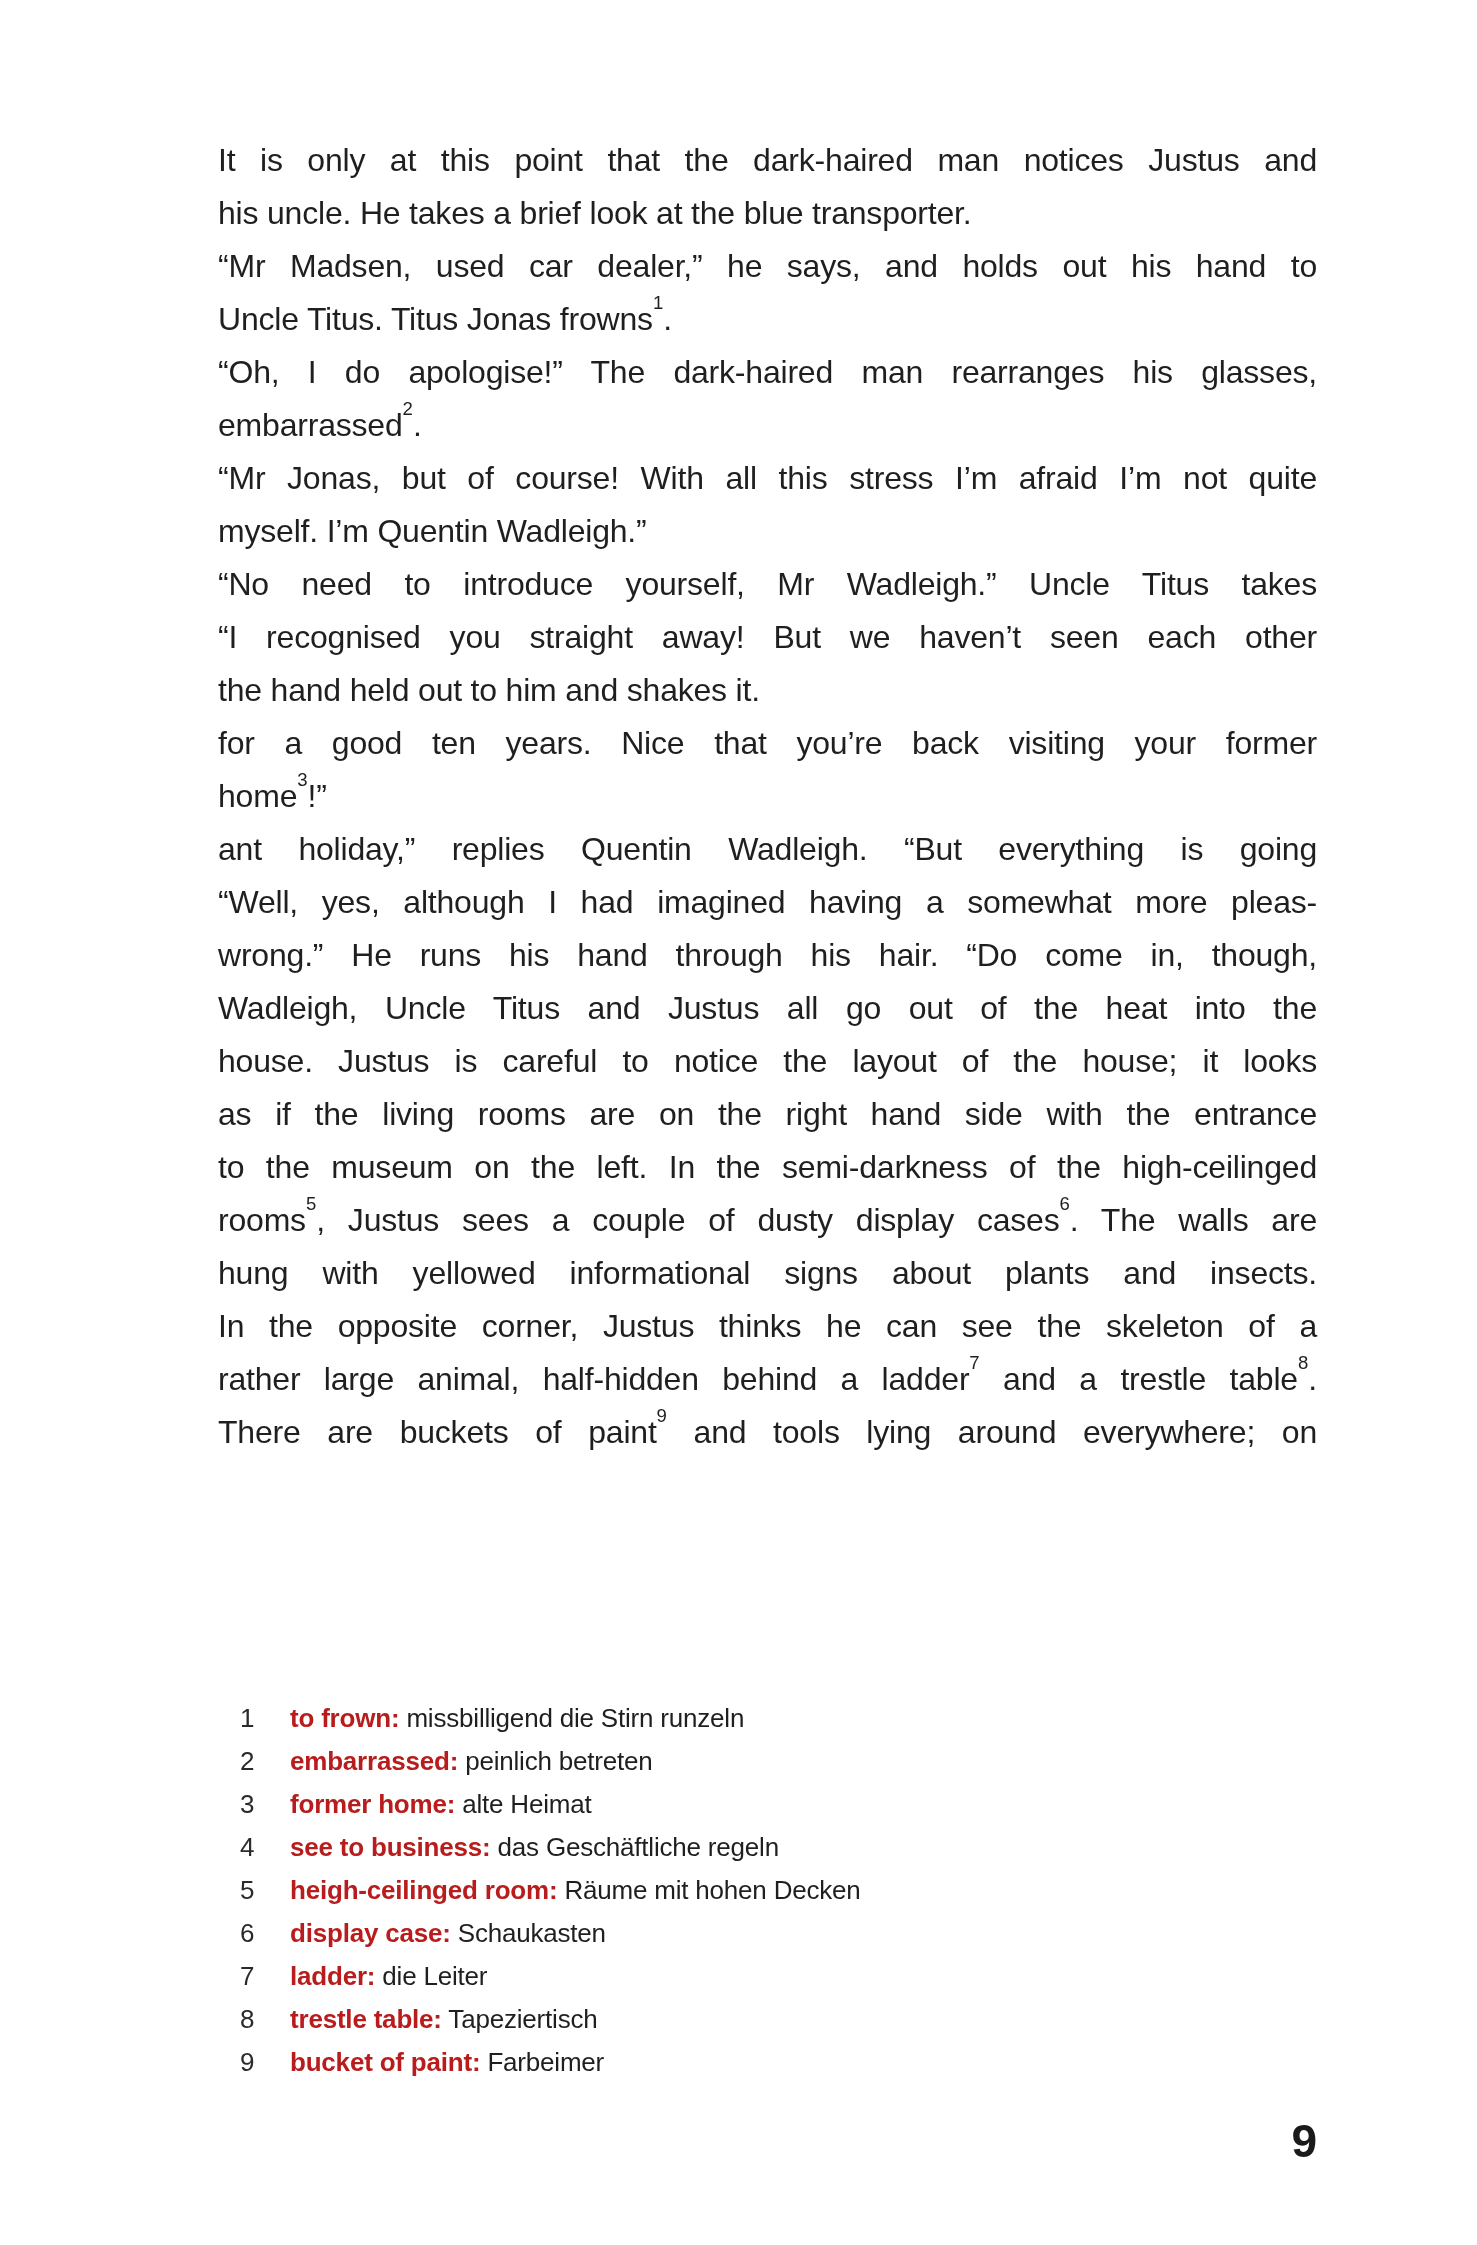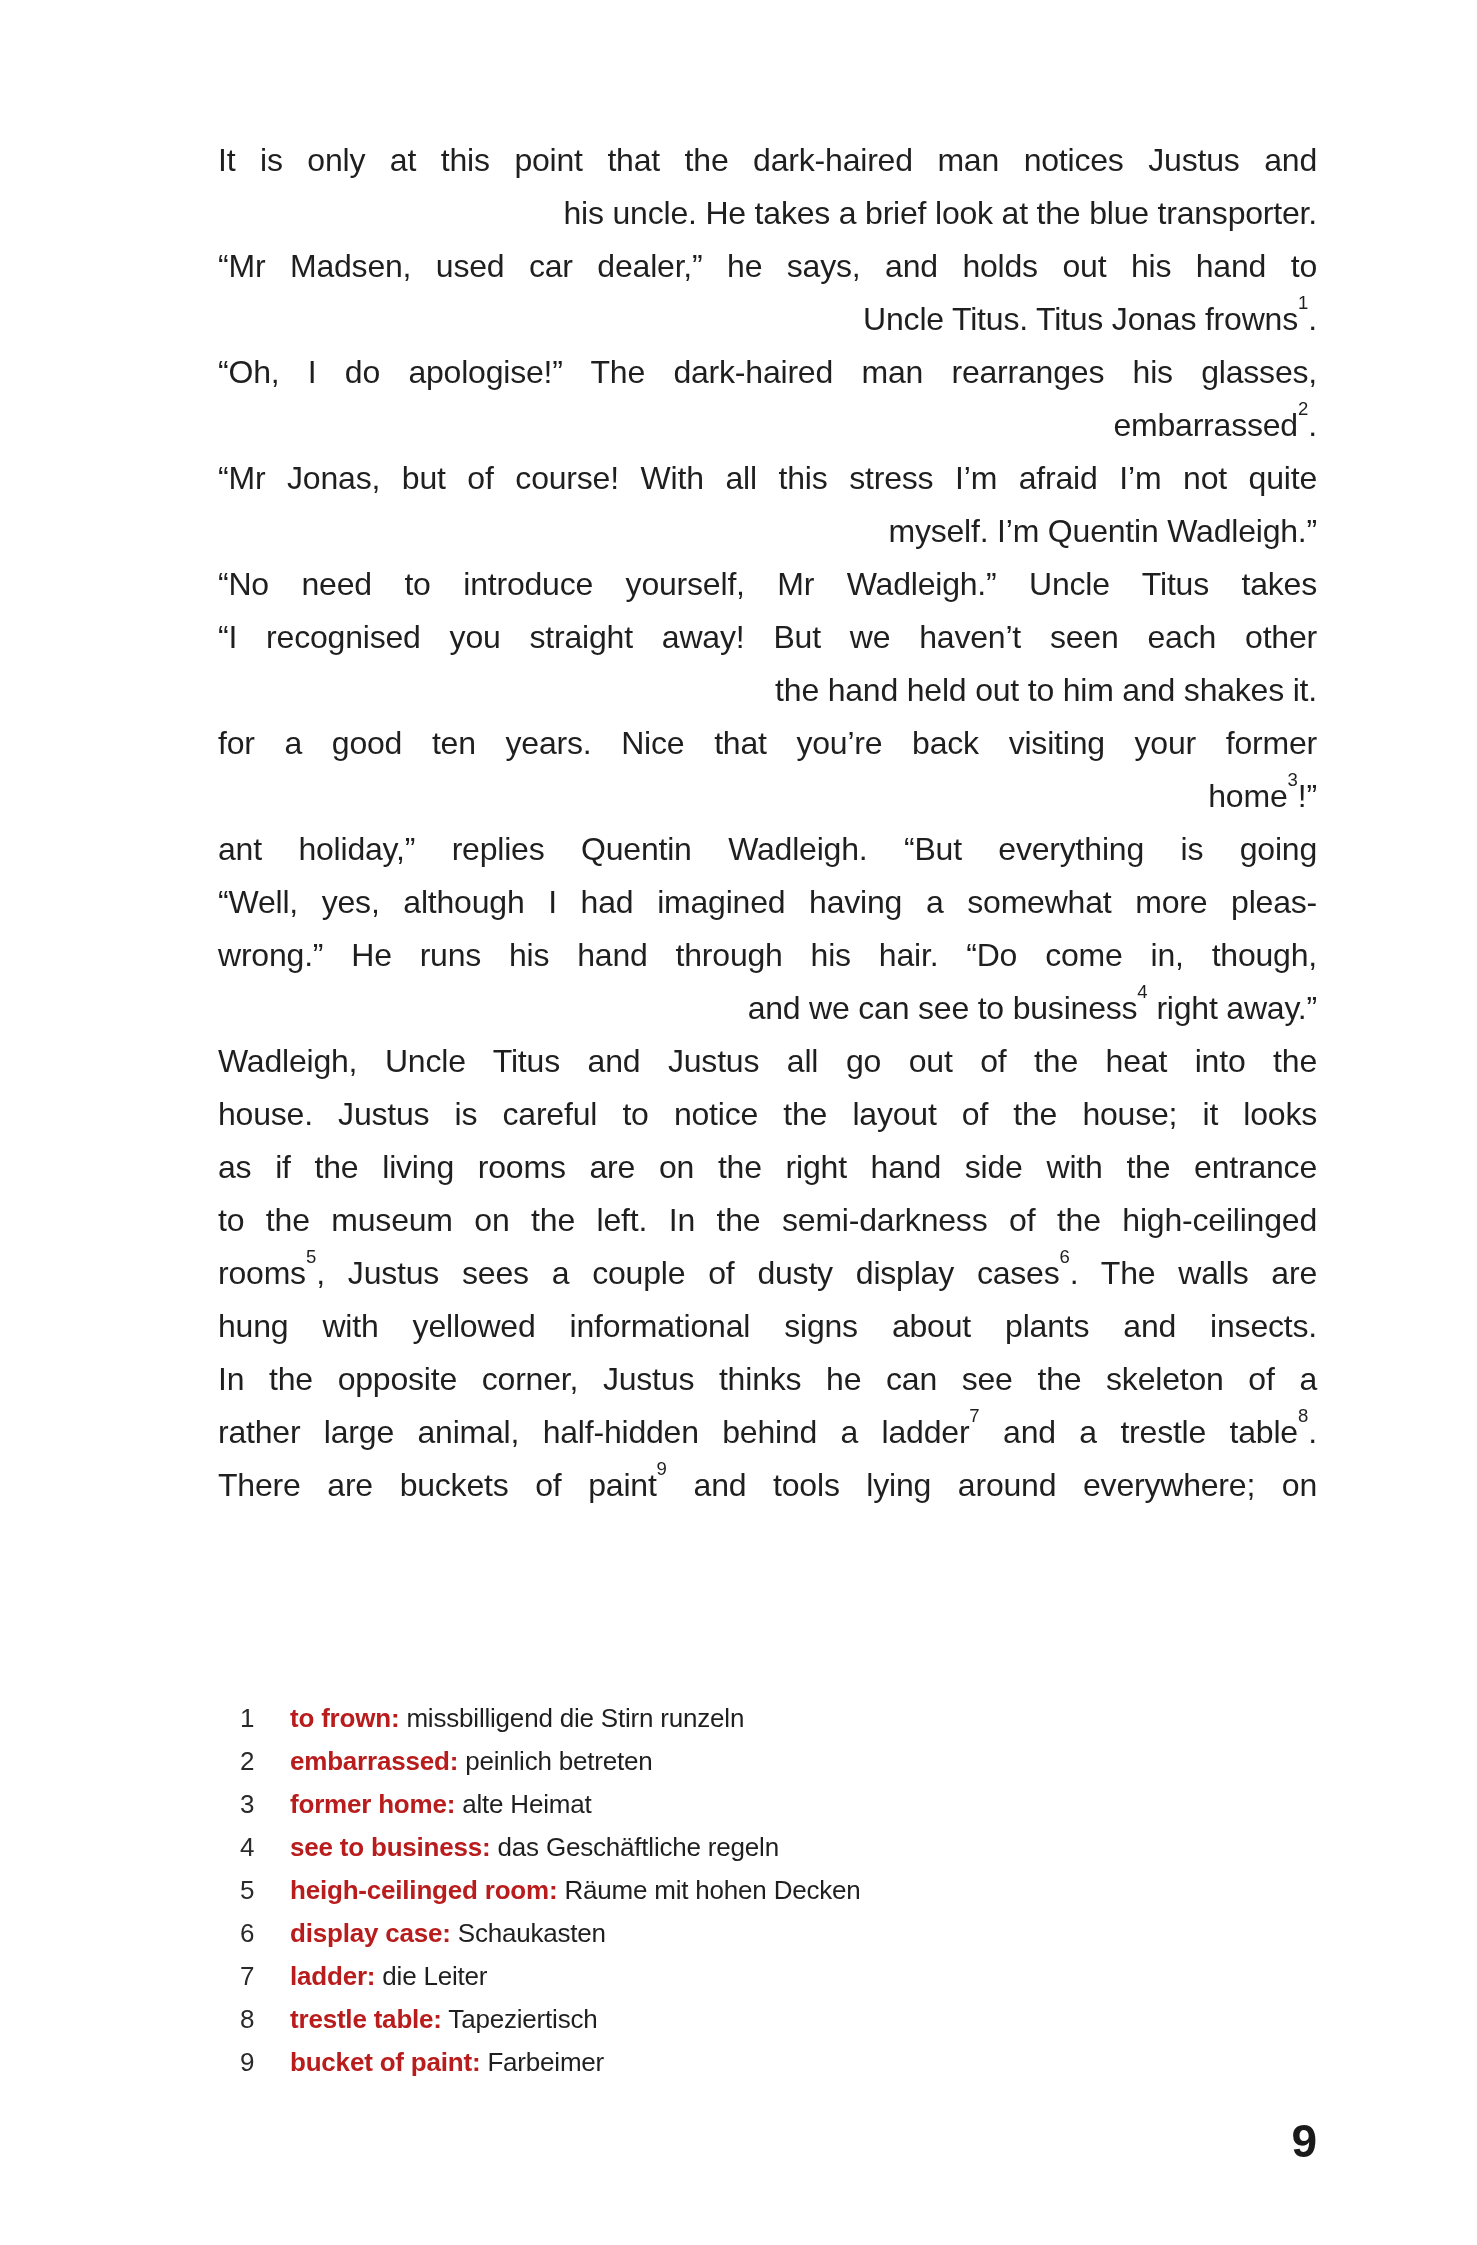--- a/index.html
+++ b/index.html
@@ -20,21 +20,21 @@
     position: absolute;
     top: 134px;
     left: 218px;
     width: 1099px;
     font-size: 32px;
     letter-spacing: -0.2px;
   }
   .line {
     height: 53px;
     line-height: 53px;
-    text-align: right;
+    text-align: left;
     white-space: normal;
   }
   .line.j {
     text-align: justify;
     text-align-last: justify;
   }
   .line sup {
     font-size: 0.58em;
     line-height: 0;
     position: relative;
@@ -89,21 +89,20 @@
       <div class="line j">“Mr Jonas, but of course! With all this stress I’m afraid I’m not quite</div>
       <div class="line">myself. I’m Quentin Wadleigh.”</div>
       <div class="line j">“No need to introduce yourself, Mr Wadleigh.” Uncle Titus takes</div>
       <div class="line j">“I recognised you straight away! But we haven’t seen each other</div>
       <div class="line">the hand held out to him and shakes it.</div>
       <div class="line j">for a good ten years. Nice that you’re back visiting your former</div>
       <div class="line">home<sup>3</sup>!”</div>
       <div class="line j">ant holiday,” replies Quentin Wadleigh. “But everything is going</div>
       <div class="line j">“Well, yes, although I had imagined having a somewhat more pleas-</div>
       <div class="line j">wrong.” He runs his hand through his hair. “Do come in, though,</div>
-      <div class="line">and we can see to business<sup>4</sup> right away.”</div>
       <div class="line j">Wadleigh, Uncle Titus and Justus all go out of the heat into the</div>
       <div class="line j">house. Justus is careful to notice the layout of the house; it looks</div>
       <div class="line j">as if the living rooms are on the right hand side with the entrance</div>
       <div class="line j">to the museum on the left. In the semi-darkness of the high-ceilinged</div>
       <div class="line j">rooms<sup>5</sup>, Justus sees a couple of dusty display cases<sup>6</sup>. The walls are</div>
       <div class="line j">hung with yellowed informational signs about plants and insects.</div>
       <div class="line j">In the opposite corner, Justus thinks he can see the skeleton of a</div>
       <div class="line j">rather large animal, half-hidden behind a ladder<sup>7</sup> and a trestle table<sup>8</sup>.</div>
       <div class="line j">There are buckets of paint<sup>9</sup> and tools lying around everywhere; on</div>
     </div>

